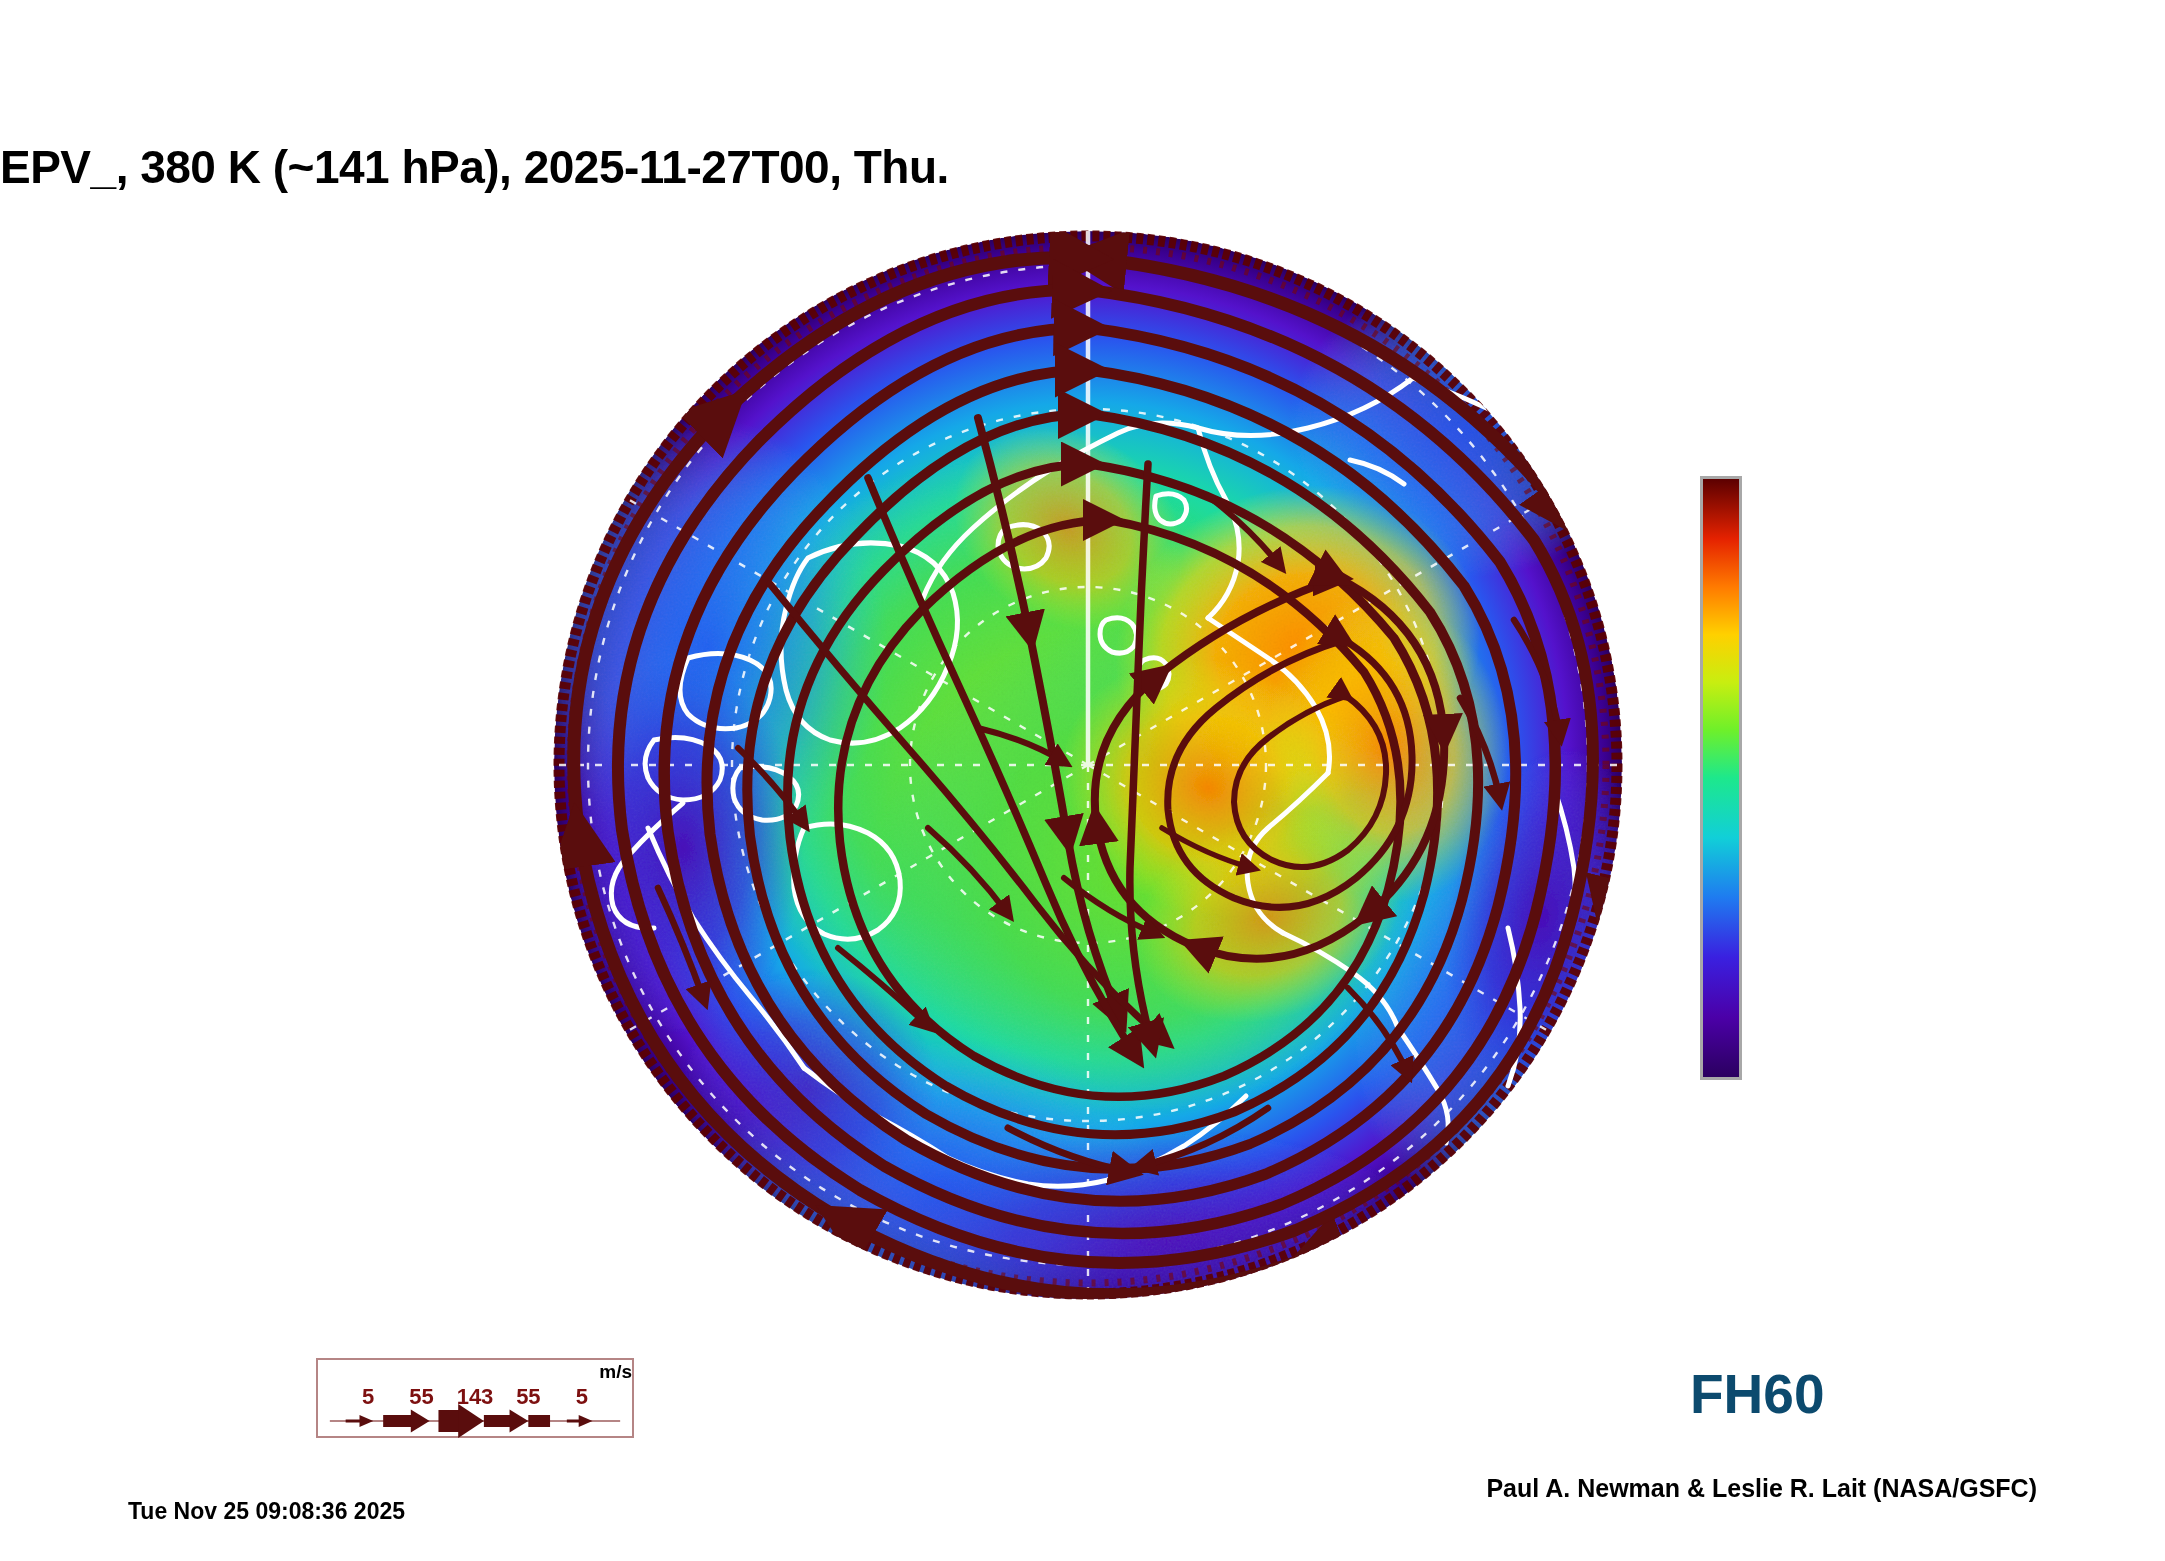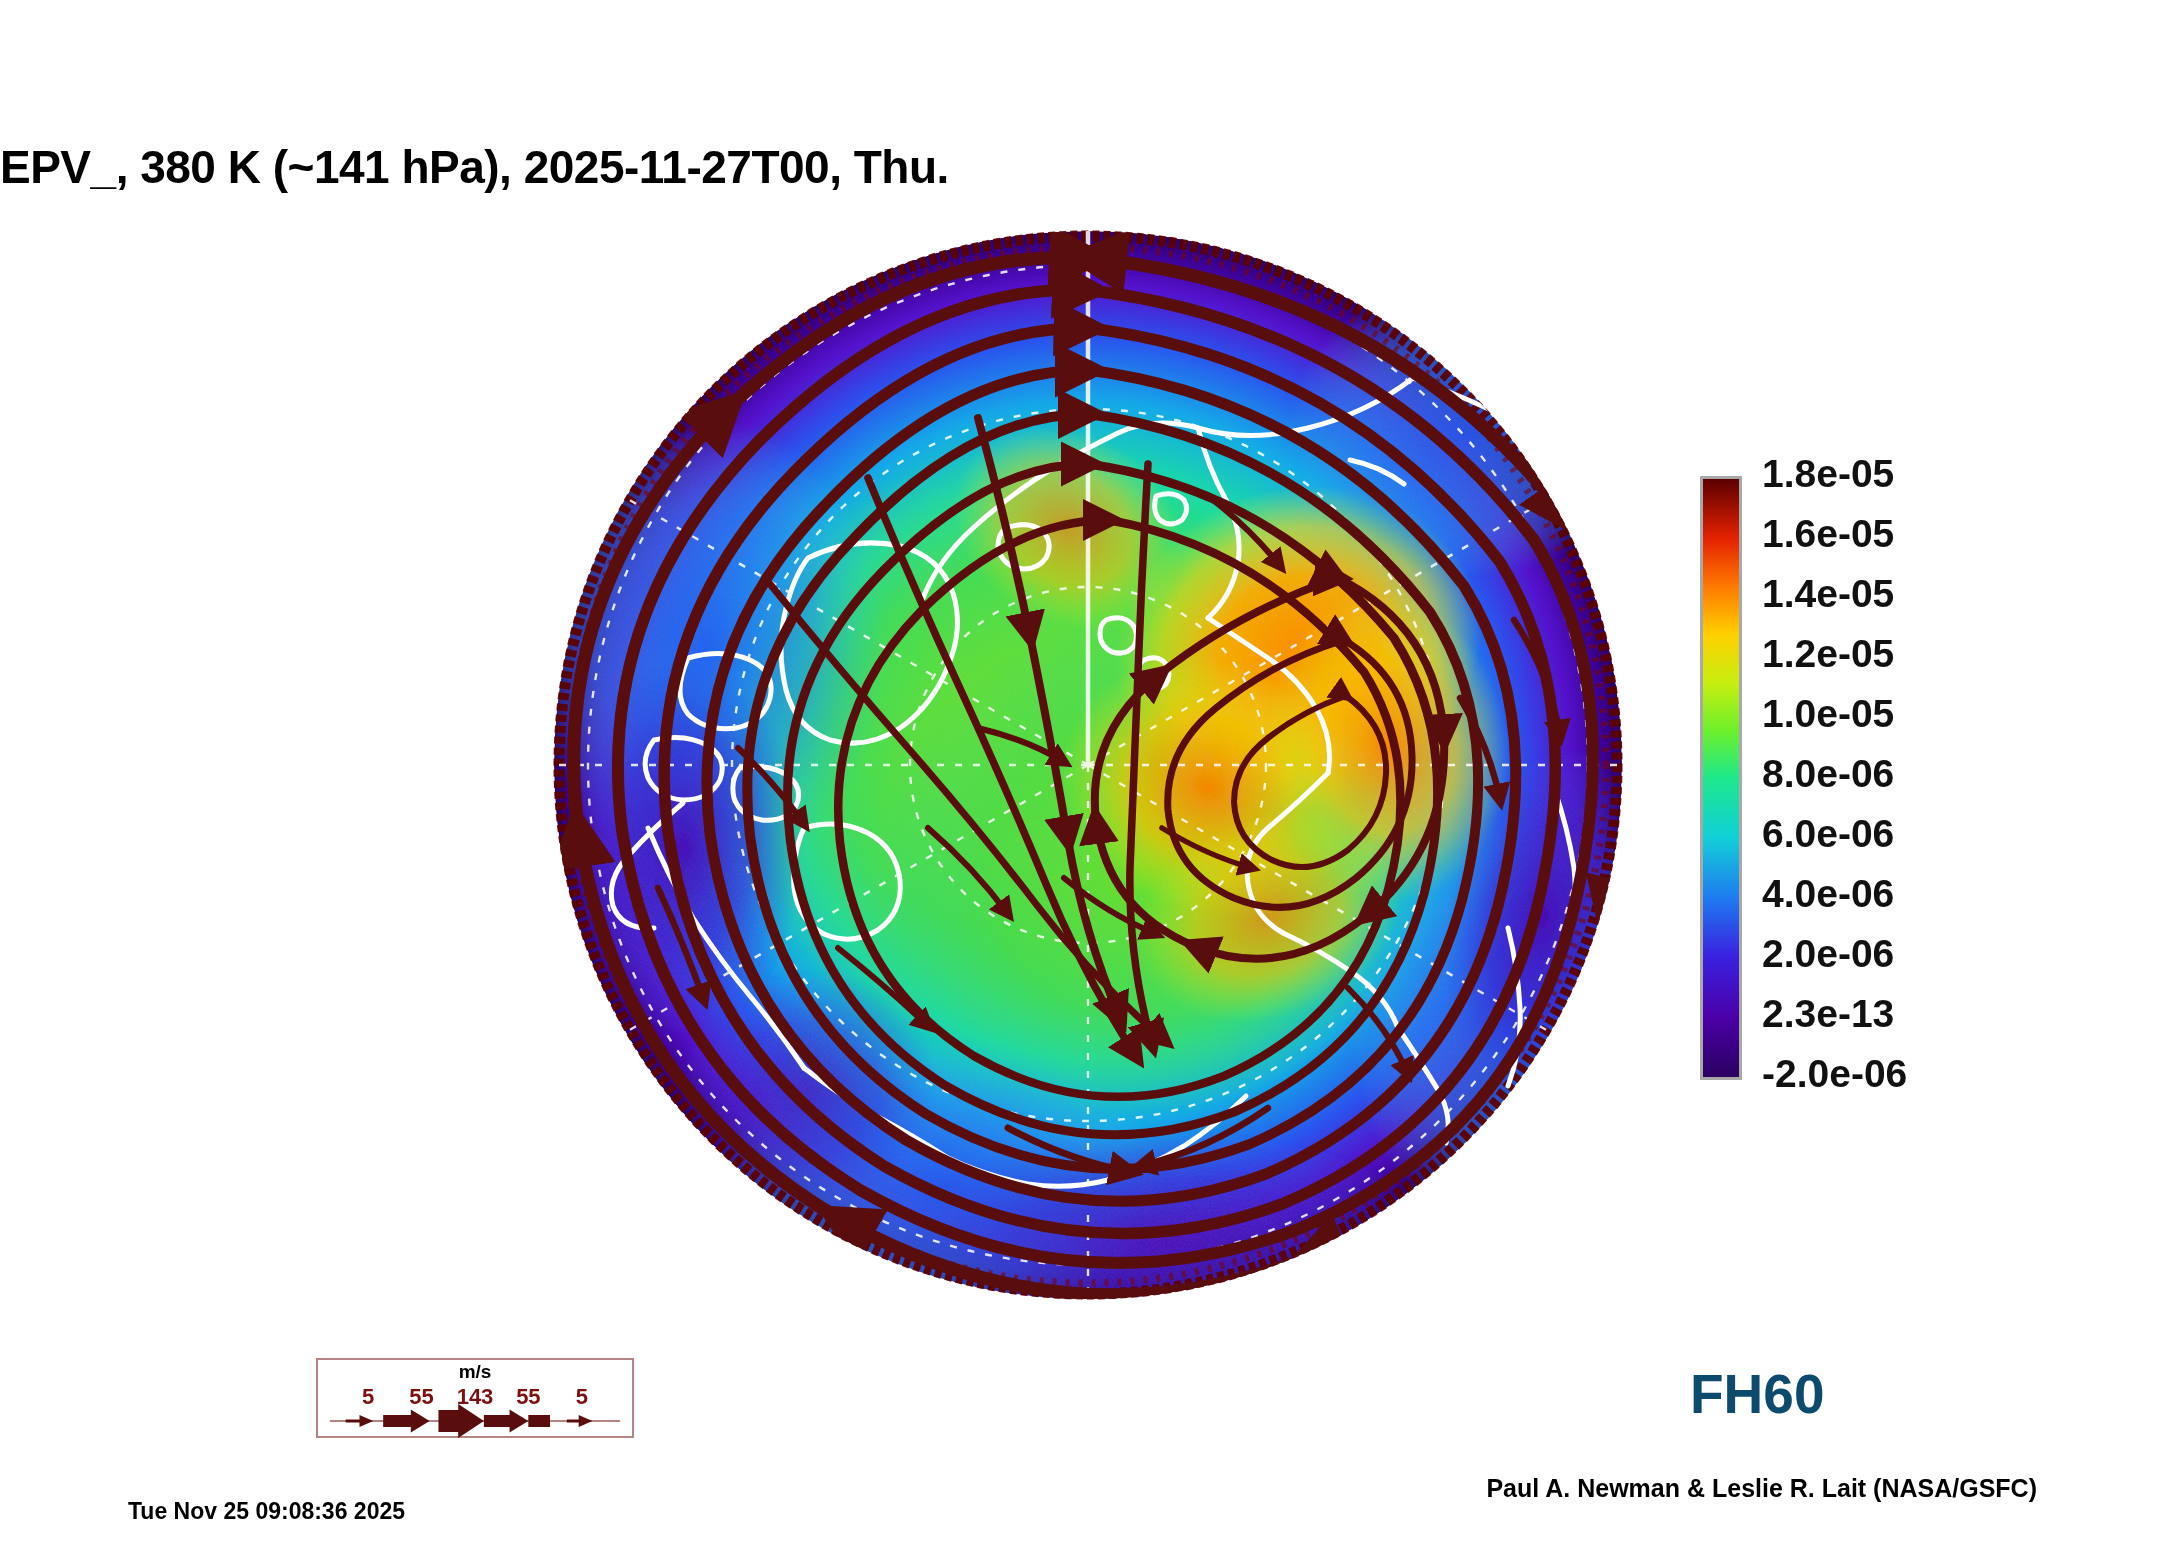--- a/index.html
+++ b/index.html
@@ -30,21 +30,21 @@
   .cb-label{
     position:absolute; left:0; font-size:39px; font-weight:bold; color:#111;
     white-space:nowrap; line-height:1;
   }
 
   #wind-legend{
     position:absolute; left:316px; top:1358px; width:318px; height:80px;
     border:2px solid #b58585; box-sizing:border-box; background:#fff;
   }
   #wind-units{
-    position:absolute; left:0; right:0; top:1px; text-align:center;
+    position:absolute; left:0; right:0; top:1px; text-align:right;
     font-size:19px; font-weight:bold; color:#000;
   }
   .wind-num{
     position:absolute; top:24px; font-size:22px; font-weight:bold;
     color:#7d1010; text-align:center; transform:translateX(-50%);
   }
   #wind-arrows{position:absolute;left:0;top:44px;width:100%;height:34px;}
 
   #forecast-hour{
     position:absolute; left:1690px; top:1362px;
@@ -286,33 +286,20 @@
     <path d="M 760 880 Q 700 922 632 938" stroke-width="6.5" marker-end="url(#slArrowS)"></path>
   </g>
 </svg>
 </div>
 
 <div id="colorbar-group">
   <div id="colorbar-bar" style="background:linear-gradient(to top,
          #2b0060 0%, #4b00a8 10%, #3a20e0 20%, #1f7bf0 30%, #11cfd8 40%,
          #1de88c 50%, #6ef02a 58%, #c8ee10 66%, #ffd000 74%, #ff7a00 82%,
          #e52200 90%, #5c0000 100%);"></div>
-  <div id="colorbar-ticklabels">
-    <div class="cb-label" style="top:0px;">1.8e-05</div>
-    <div class="cb-label" style="top:60px;">1.6e-05</div>
-    <div class="cb-label" style="top:120px;">1.4e-05</div>
-    <div class="cb-label" style="top:180px;">1.2e-05</div>
-    <div class="cb-label" style="top:240px;">1.0e-05</div>
-    <div class="cb-label" style="top:300px;">8.0e-06</div>
-    <div class="cb-label" style="top:360px;">6.0e-06</div>
-    <div class="cb-label" style="top:420px;">4.0e-06</div>
-    <div class="cb-label" style="top:480px;">2.0e-06</div>
-    <div class="cb-label" style="top:540px;">2.3e-13</div>
-    <div class="cb-label" style="top:600px;">-2.0e-06</div>
-  </div>
 </div>
 
 <div id="wind-legend">
   <div id="wind-units">m/s</div>
   <div class="wind-num" style="left:16%;">5</div>
   <div class="wind-num" style="left:33%;">55</div>
   <div class="wind-num" style="left:50%;">143</div>
   <div class="wind-num" style="left:67%;">55</div>
   <div class="wind-num" style="left:84%;">5</div>
 

